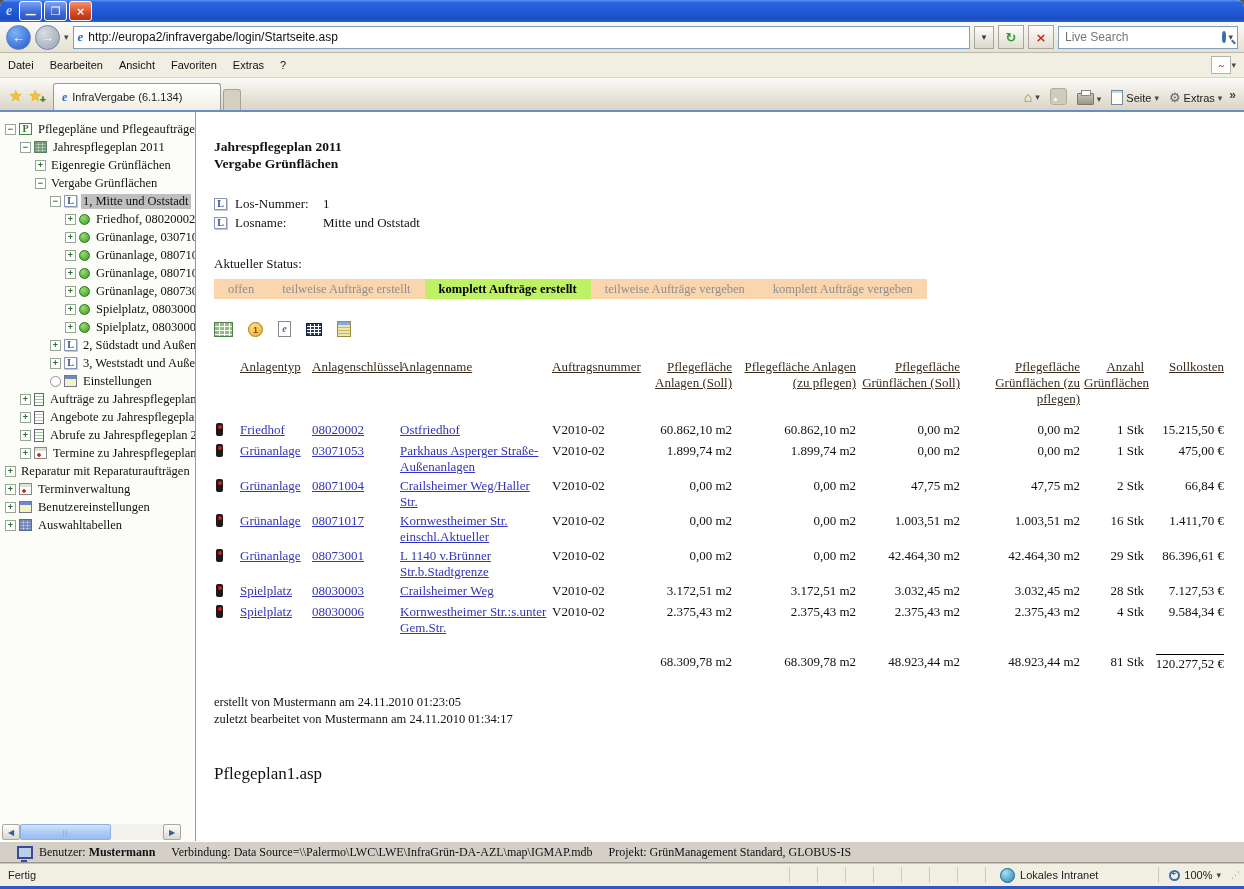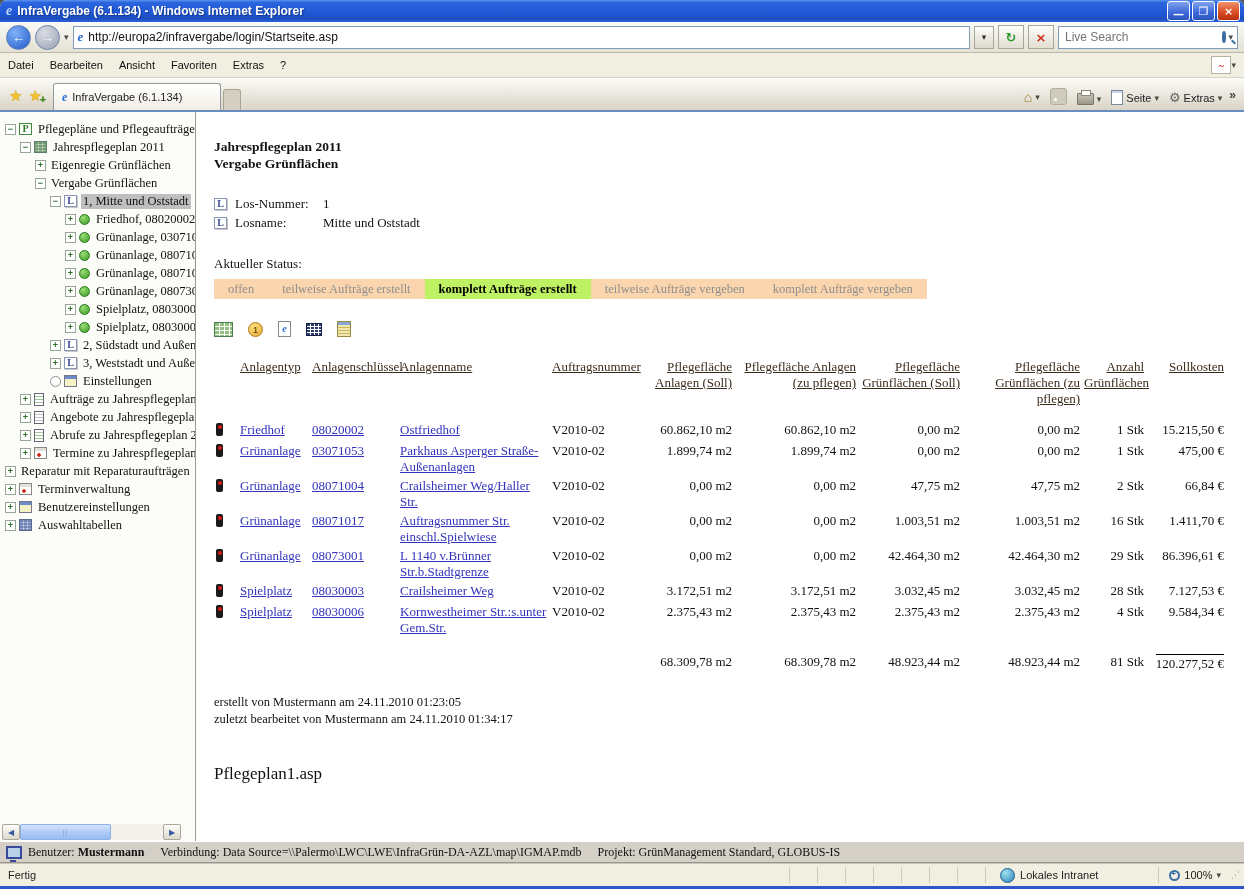--- a/index.html
+++ b/index.html
@@ -146,21 +146,21 @@
   .cl{color:#3333BB;text-decoration:underline;cursor:pointer;}
   .tlight{display:inline-block;width:7px;height:13px;background:#1A1A1A;border-radius:2px;position:relative;margin-top:1px;}
   .tlight::after{content:"";position:absolute;top:2px;left:1.5px;width:4px;height:4px;border-radius:50%;background:#E01818;}
   tr.totals td{padding-top:16px;}
   .sumline{display:inline-block;border-top:1px solid #000;padding-top:1px;}
   .meta{margin-top:20px;font-size:12.5px;line-height:17px;}
   .scriptname{margin-top:36px;font-size:17px;}
 
   
   .appbar{height:20px;flex:0 0 20px;background:#D4D0C8;border-top:1px solid #fff;border-bottom:1px solid #9A988C;
-    display:flex;align-items:center;padding:0 6px;font:12px "Liberation Serif",serif;color:#111;white-space:nowrap;overflow:hidden;}
+    display:flex;align-items:center;padding:0 17px;font:12px "Liberation Serif",serif;color:#111;white-space:nowrap;overflow:hidden;}
   .pcicon{width:12px;height:9px;border:2px solid #3A4A9A;background:#B8D0E8;margin-right:6px;position:relative;}
   .pcicon::after{content:"";position:absolute;left:2px;bottom:-5px;width:6px;height:2px;background:#3A4A9A;}
   .appbar b{font-weight:bold;}
   .appbar .gap{display:inline-block;width:16px;}
   .iebar{height:22px;flex:0 0 22px;background:#F1EFE2;border-top:1px solid #C8C5B8;display:flex;align-items:center;
     padding:0 4px 0 8px;font:11px "Liberation Sans",sans-serif;color:#222;}
   .iebar .fill{flex:1;}
   .seg{height:16px;border-left:1px solid #CCC9BD;width:27px;}
   .zonegrp{display:flex;align-items:center;gap:5px;padding:0 60px 0 14px;border-left:1px solid #CCC9BD;height:16px;}
   .globe{width:13px;height:13px;border-radius:50%;background:radial-gradient(circle at 35% 30%,#9FE4F0,#2E7FB8);border:1px solid #1E5F90;}
@@ -169,21 +169,20 @@
   .zmag::after{content:"+";position:absolute;top:-3px;left:0px;font:bold 8px "Liberation Sans",sans-serif;color:#3A6EA5;}
   .grip{color:#9A988A;font-size:9px;margin-left:4px;}
 </style>
 </head>
 <body>
 
 <div class="window">
 
   <div class="titlebar">
     <span class="fav-e">e</span>
-    <span class="ttext">InfraVergabe (6.1.134) - Windows Internet Explorer</span>
     <span class="winbtn min">
         <span>—</span>
       </span>
     <span class="winbtn">❐</span>
     <span class="winbtn close">×</span>
   </div>
 
   <div class="addrbar">
     <span class="navcircle back">←</span>
     <span class="navcircle fwd">→</span>
@@ -473,21 +472,21 @@
               <td class="num">0,00 m2</td>
               <td class="num">47,75 m2</td>
               <td class="num">47,75 m2</td>
               <td class="num">2 Stk</td>
               <td class="num">66,84 €</td>
             </tr>
             <tr>
               <td><span class="tlight"></span></td>
               <td><a class="cl">Grünanlage</a></td>
               <td><a class="cl">08071017</a></td>
-              <td><a class="cl">Auftragsnummer Str. einschl.Spielwiese</a></td>
+              <td><a class="cl">Kornwestheimer Str. einschl.Aktueller</a></td>
               <td>V2010-02</td>
               <td class="num">0,00 m2</td>
               <td class="num">0,00 m2</td>
               <td class="num">1.003,51 m2</td>
               <td class="num">1.003,51 m2</td>
               <td class="num">16 Stk</td>
               <td class="num">1.411,70 €</td>
             </tr>
             <tr>
               <td><span class="tlight"></span></td>

